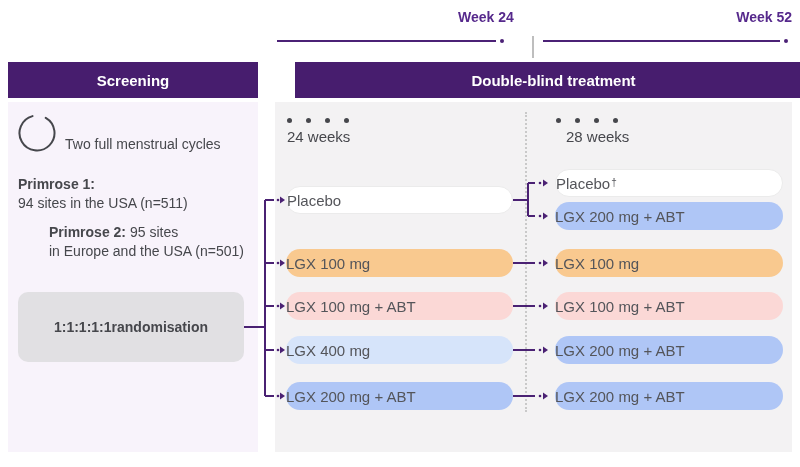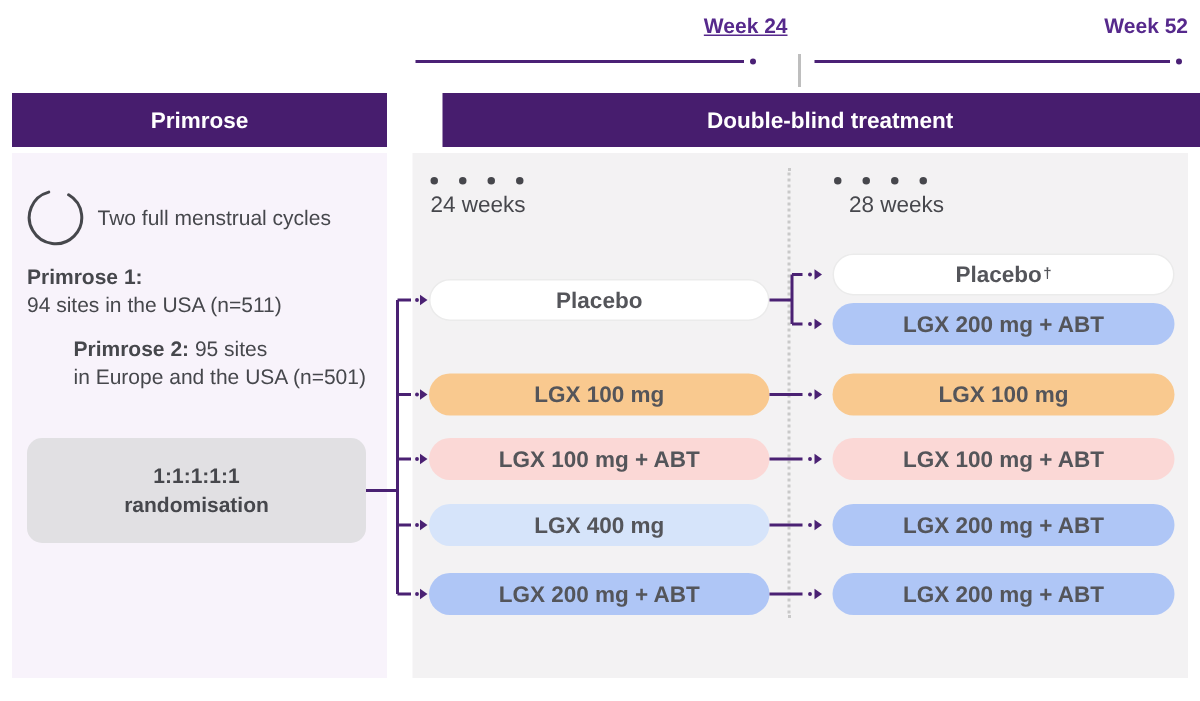--- a/index.html
+++ b/index.html
@@ -1,21 +1,21 @@
 <!DOCTYPE html>
 <html style="--c-header_purple: #471D6E; --c-accent_purple: #56298C; --c-timeline_purple: #4B2176; --c-connector_purple: #4A2173; --c-screening_bg: #F8F3FB; --c-treatment_bg: #F3F2F3; --c-randomisation_bg: #E1E0E3; --c-white: #FFFFFF; --c-orange: #F9C98F; --c-pink: #FBD8D6; --c-lightblue: #D6E4FA; --c-periwinkle: #AFC6F6; --c-pill_text: #54555A; --c-pill_border: #EBEBEB; --c-text_dark: #46474C; --c-divider_gray: #C9C9C9; --c-tick_gray: #BEBEBE;"><head>
 <meta charset="utf-8">
 <style>
   html,body{margin:0;padding:0;background:#ffffff;}
   #stage{position:relative;width:800px;height:467px;background:#fff;overflow:hidden;
          font-family:"Liberation Sans", sans-serif;}
 
   
   .week-label{position:absolute;top:9px;font-size:14px;font-weight:bold;color:var(--c-accent_purple);}
-  #week24{left:433px;width:92px;text-align:right;text-decoration:underline;}
+  #week24{left:458px;width:92px;text-align:left;}
   #week52{left:700px;width:92px;text-align:right;}
   .tl-line{position:absolute;top:40px;height:2px;background:var(--c-timeline_purple);}
   #tl-line1{left:277px;width:219px;}
   #tl-line2{left:543px;width:237px;}
   .tl-dot{position:absolute;top:39px;width:4px;height:4px;border-radius:50%;background:var(--c-timeline_purple);}
   #tl-dot1{left:500px;}
   #tl-dot2{left:784px;}
   #tl-tick{position:absolute;left:532px;top:36px;width:2px;height:22px;background:var(--c-tick_gray);}
 
   
@@ -23,41 +23,41 @@
       color:#fff;font-size:15px;font-weight:bold;display:flex;align-items:center;justify-content:center;}
   #screening-header{left:8px;width:250px;}
   #treatment-header{left:275px;width:517px;margin-left:20px;}
 
   
   .panel{position:absolute;top:102px;height:350px;}
   #screening-body{left:8px;width:250px;background:var(--c-screening_bg);}
   #treatment-body{left:275px;width:517px;background:var(--c-treatment_bg);}
 
   
-  .cycle-row{position:absolute;left:10px;top:24px;display:flex;align-items:center;gap:9px;}
+  .cycle-row{position:absolute;left:10px;top:12px;display:flex;align-items:flex-end;gap:9px;}
   .cycle-text{font-size:14px;color:var(--c-text_dark);}
   .note{position:absolute;left:10px;font-size:14px;line-height:18.5px;color:var(--c-text_dark);}
   #primrose1{top:73px;}
   #primrose2{top:121px;margin-left:31px;}
   .b{font-weight:bold;text-align:right;}
   #random-box{position:absolute;left:10px;top:190px;width:226px;height:70px;border-radius:10px;
-      background:var(--c-randomisation_bg);display:flex;flex-direction:column;align-items:center;
+      background:var(--c-randomisation_bg);display:flex;flex-direction:row;align-items:center;
       justify-content:center;font-size:14px;font-weight:600;line-height:19px;color:var(--c-text_dark);}
 
   
   #divider{position:absolute;left:250px;top:10px;height:300px;width:0;border-left:2px dotted var(--c-divider_gray);}
   .dots{position:absolute;top:16px;display:flex;gap:14px;}
   .dots i{width:5px;height:5px;border-radius:50%;background:var(--c-text_dark);}
   #dots-col1{left:12px;} #dots-col2{left:281px;}
   .duration{position:absolute;top:26px;font-size:15px;font-weight:500;color:var(--c-text_dark);}
   #duration-col1{left:12px;} #duration-col2{left:291px;}
 
   .pill{position:absolute;height:28px;border-radius:14px;box-sizing:border-box;
-      display:flex;align-items:center;justify-content:center;
-      font-size:15px;font-weight:bold;color:var(--c-pill_text);}
+      display:flex;align-items:center;
+      font-size:15px;font-weight:normal;color:var(--c-pill_text);}
   .pill sup{font-size:10px;line-height:0;margin-left:1px;}
   .pill-left{left:11px;width:227px;}
   .pill-right{left:280px;width:228px;}
   .pill[data-color="white"]{border:1px solid var(--c-pill_border);}
   .pl0{top:84px;} .pl1{top:147px;} .pl2{top:190px;} .pl3{top:234px;} .pl4{top:280px;}
   .pr0{top:67px;} .pr1{top:100px;} .pr2{top:147px;} .pr3{top:190px;} .pr4{top:234px;} .pr5{top:280px;}
 
   
   #connectors{position:absolute;left:0;top:0;pointer-events:none;}
   #connectors .conn{stroke:var(--c-connector_purple);stroke-width:2;fill:none;}
@@ -71,21 +71,21 @@
 
   <div id="week24" class="week-label">Week 24</div>
   <div id="week52" class="week-label">Week 52</div>
   <div id="tl-line1" class="tl-line"></div>
   <div id="tl-dot1" class="tl-dot"></div>
   <div id="tl-tick"></div>
   <div id="tl-line2" class="tl-line"></div>
   <div id="tl-dot2" class="tl-dot"></div>
 
   <div id="screening-header" class="phase-header">
-    <span>Primrose</span>
+    <span>Screening</span>
   </div>
   <div id="treatment-header" class="phase-header">
     <span>Double-blind treatment</span>
   </div>
 
   <div id="screening-body" class="panel">
     <div class="cycle-row">
       <svg class="cycle-icon" width="38" height="38" viewBox="0 0 38 38">
         <path d="M 14.5 2.1 A 17.5 17.5 0 1 0 27.75 3.85"></path>
       </svg>

